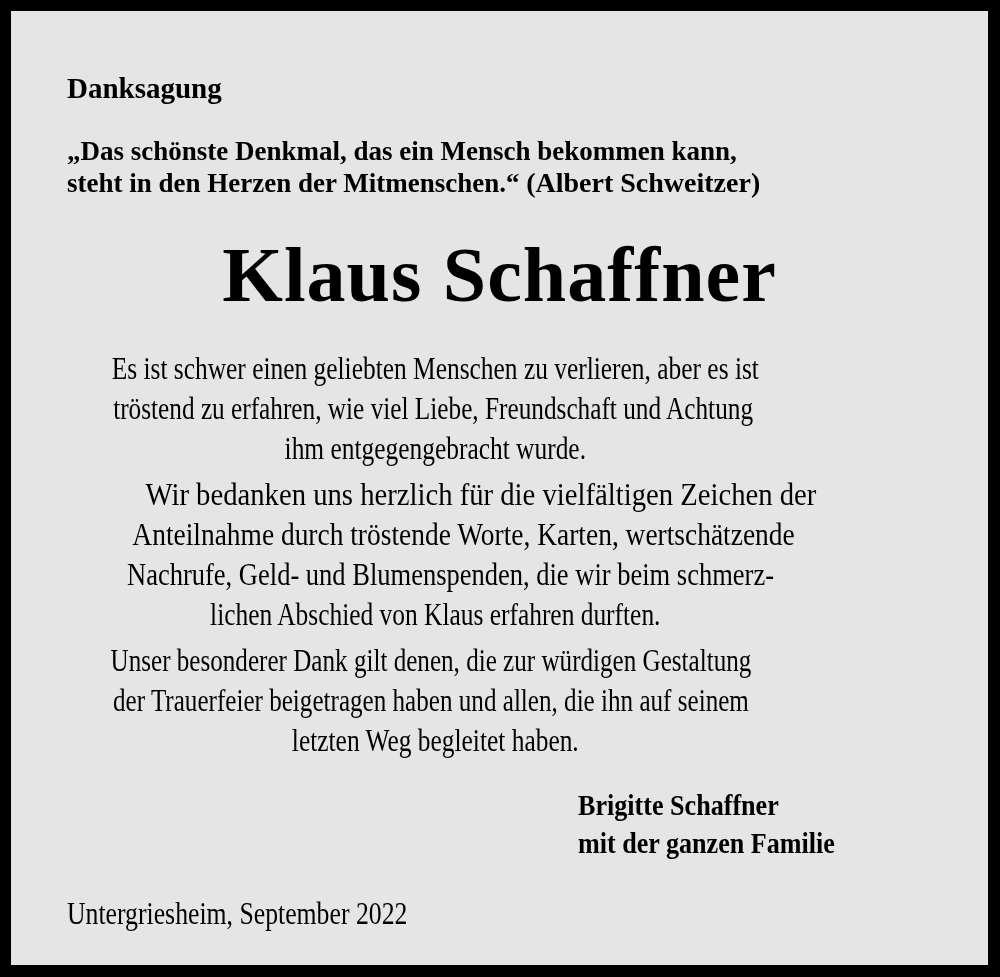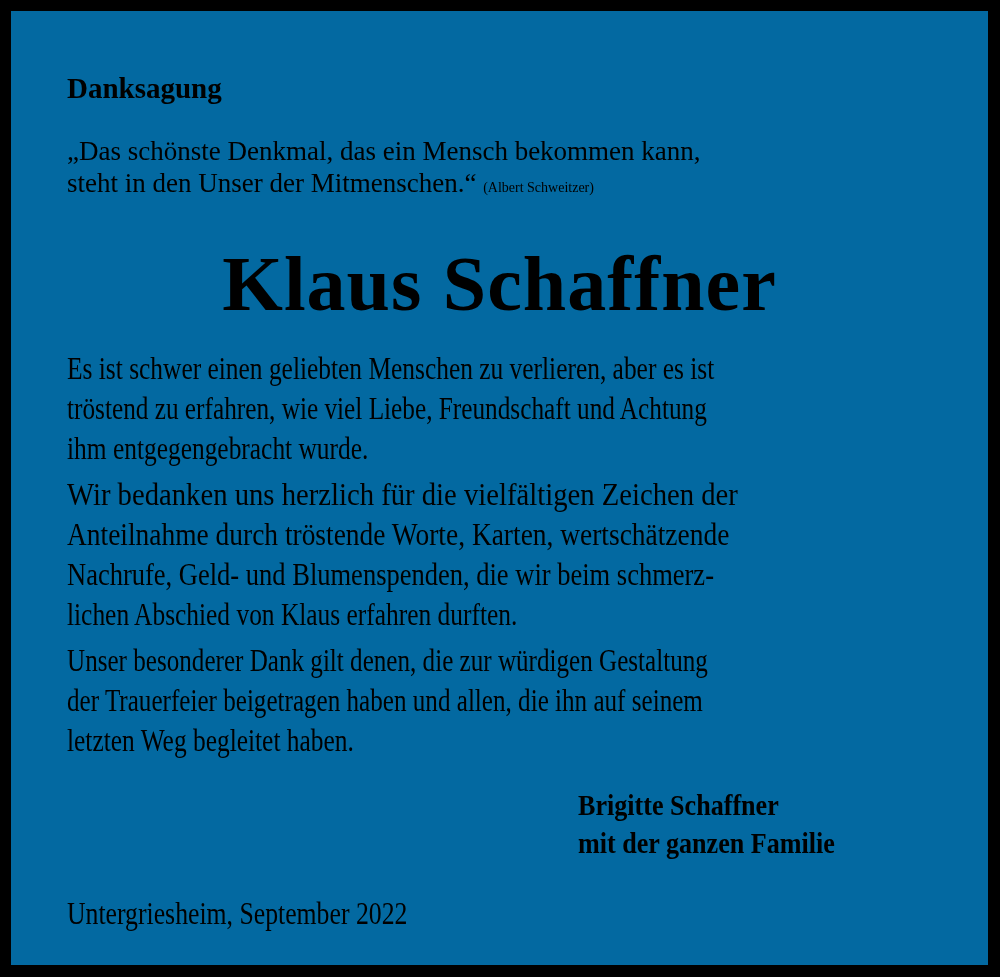--- a/index.html
+++ b/index.html
@@ -1,47 +1,47 @@
 <!DOCTYPE html>
 <html><head>
 <meta charset="utf-8">
 <style>
   html, body { margin:0; padding:0; background:#000; }
   body { width:1000px; height:977px; position:relative; overflow:hidden; }
   .card {
     position:absolute; left:11px; top:11px; width:977px; height:954px;
-    background:#0369a1; color:#000;
+    background:#e5e5e5; color:#000;
     font-family:"Liberation Serif", "DejaVu Serif", serif;
   }
   .hdr { position:absolute; top:60px; font-weight:bold; font-size:29px; line-height:34px; }
   .hdr.left { left:56px; }
   .hdr.right { right:55px; }
-  .quote { position:absolute; left:56px; top:124px; font-size:27px; line-height:32px; white-space:nowrap; }
-  .quote .attr { font-size:14px; }
+  .quote { position:absolute; left:56px; top:124px; font-size:27px; line-height:32px; white-space:nowrap;font-weight:bold; }
+  .quote .attr { font-size:28px; }
   .name {
-    position:absolute; left:0; right:0; top:228px; text-align:center;
+    position:absolute; left:0; right:0; top:219px; text-align:center;
     font-weight:bold; font-size:78px; line-height:90px; letter-spacing:1px;
   }
-  .body { position:absolute; left:56px; width:869px; }
+  .body { position:absolute; left:68px; width:869px;text-align:center; }
   .line {
     display:block; font-size:31px; line-height:40px; white-space:nowrap;
     transform-origin:left top;
   }
   .sig { position:absolute; left:567px; top:775px; font-weight:bold; font-size:29px; line-height:38px; white-space:nowrap; transform-origin:left top; transform:scaleX(0.9);}
   .place { position:absolute; left:56px; top:883px; font-size:31px; line-height:40px; white-space:nowrap; transform-origin:left top; transform:scaleX(0.83);}
 </style>
 </head>
 <body>
 
 <div class="card">
   <div class="hdr left">Danksagung</div>
 
   <div class="quote">
     <div>„Das schönste Denkmal, das ein Mensch bekommen kann,</div>
-    <div><span>steht in den Unser der Mitmenschen.“</span> <span class="attr">(Albert Schweitzer)</span></div>
+    <div><span>steht in den Herzen der Mitmenschen.“</span> <span class="attr">(Albert Schweitzer)</span></div>
   </div>
 
   <div class="name">Klaus Schaffner</div>
 
   <div class="body" style="top:338px">
     <span class="line" style="transform:scaleX(0.82)">Es ist schwer einen geliebten Menschen zu verlieren, aber es ist</span>
     <span class="line" style="transform:scaleX(0.815)">tröstend zu erfahren, wie viel Liebe, Freundschaft und Achtung</span>
     <span class="line" style="transform:scaleX(0.82)">ihm entgegengebracht wurde.</span>
   </div>
 

